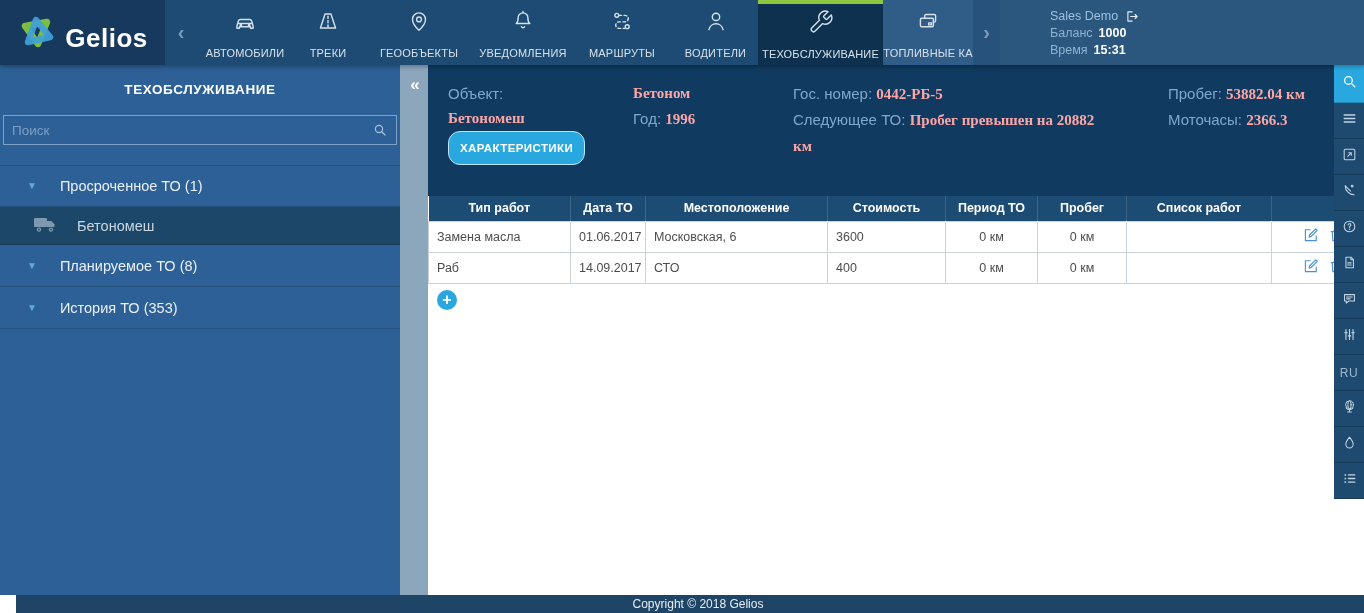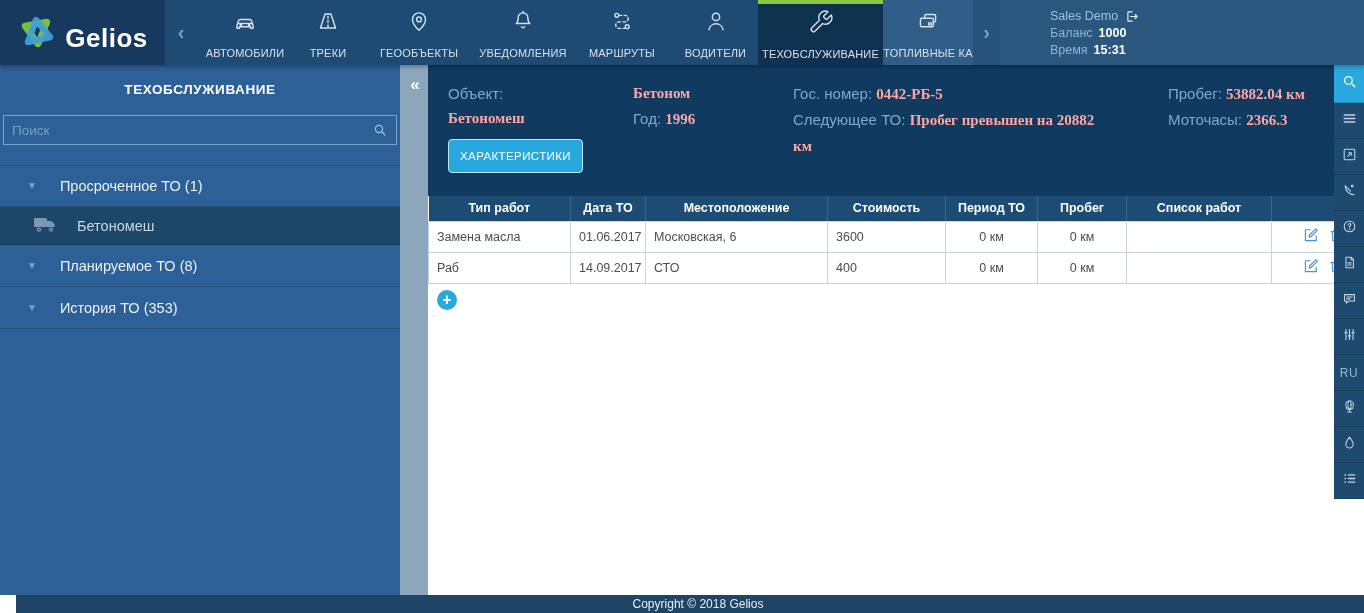--- a/index.html
+++ b/index.html
@@ -40,21 +40,21 @@
   .collapse-strip { position:absolute; left:400px; top:65px; width:28px; height:530px; background:#8ca6bc; z-index:6; cursor:pointer; text-align:center; }
   .collapse-strip span { color:#fff; font-size:17px; font-weight:bold; line-height:40px; letter-spacing:-2px; }
 
   
   .main { position:absolute; left:428px; top:65px; width:936px; height:530px; background:#fff; z-index:1; }
   .info-panel { height:131px; background:#113a60; padding:16px 0 0 20px; display:grid; grid-template-columns:185px 160px 320px auto; }
   .ip-line { line-height:25px; font-size:15px; color:#fff; }
   .lbl { color:#7fa8cc; font-weight:normal; }
   .val { color:#fca5a5; font-weight:bold;font-family:Liberation Serif, serif; }
   .ip-col.col4 { width:140px; justify-self:end; margin-right:56px; }
-  .char-btn { margin-top:8px; height:34px; padding:0 11px; background:#29a8e0; color:#fff; border:1px solid #bfe6f7; border-radius:4px; font-size:11.5px; font-weight:normal; letter-spacing:.4px; font-family:inherit; cursor:pointer; }
+  .char-btn { height:34px; padding:0 11px; background:#29a8e0; color:#fff; border:1px solid #bfe6f7; border-radius:12px; font-size:11.5px; font-weight:bold; letter-spacing:.4px; font-family:inherit; cursor:pointer; }
 
   .to-table { border-collapse:collapse; table-layout:fixed; width:936px; }
   .to-table th { background:#1c4b74; color:#fff; font-size:12.5px; font-weight:bold; height:25px; text-align:center; border-right:1px solid rgba(255,255,255,.14); }
   .to-table th:last-child { border-right:none; }
   .to-table td { height:31px; border:1px solid #c9d3dd; font-size:12.5px; color:#4d4d4d; padding:0 8px; background:#fff; white-space:nowrap; overflow:hidden; }
   td.al-r { text-align:right; }
   td.al-c { text-align:center; }
   td.actions { border-right:none; padding-left:30px; }
   .row-ic { display:inline-block; vertical-align:middle; cursor:pointer; margin-right:7px; }
   .add-btn { width:20px; height:20px; border-radius:50%; background:#29a8e0; color:#fff; display:flex; align-items:center; justify-content:center; font-size:16px; font-weight:bold; margin:6px 0 0 9px; cursor:pointer; line-height:18px; }

